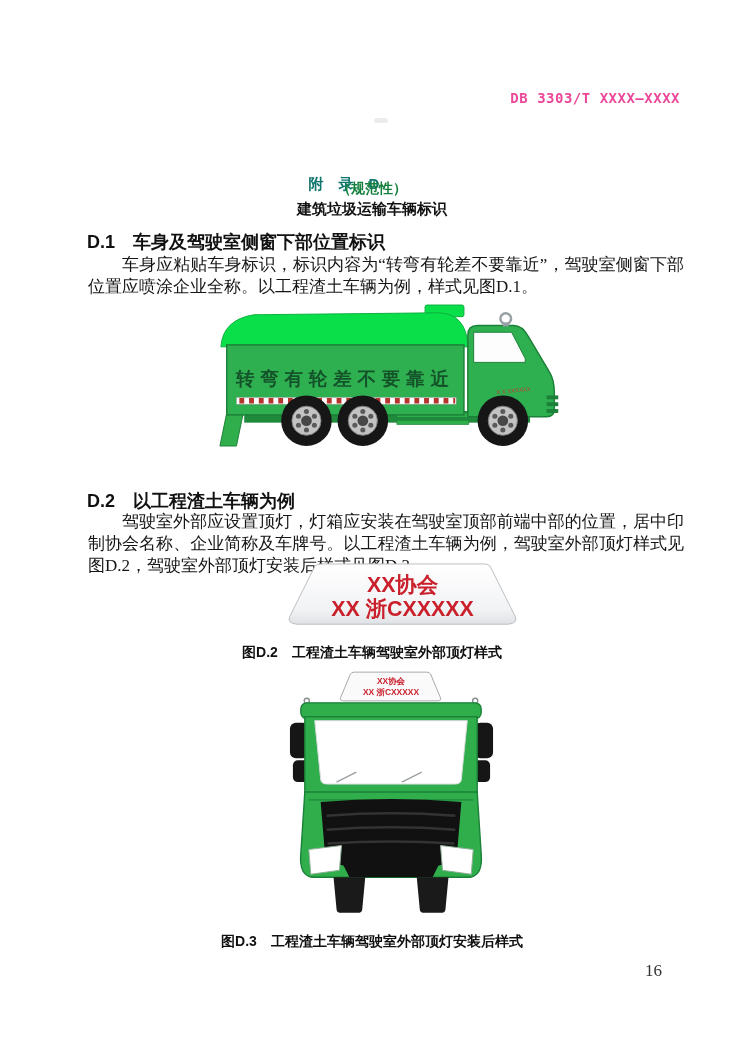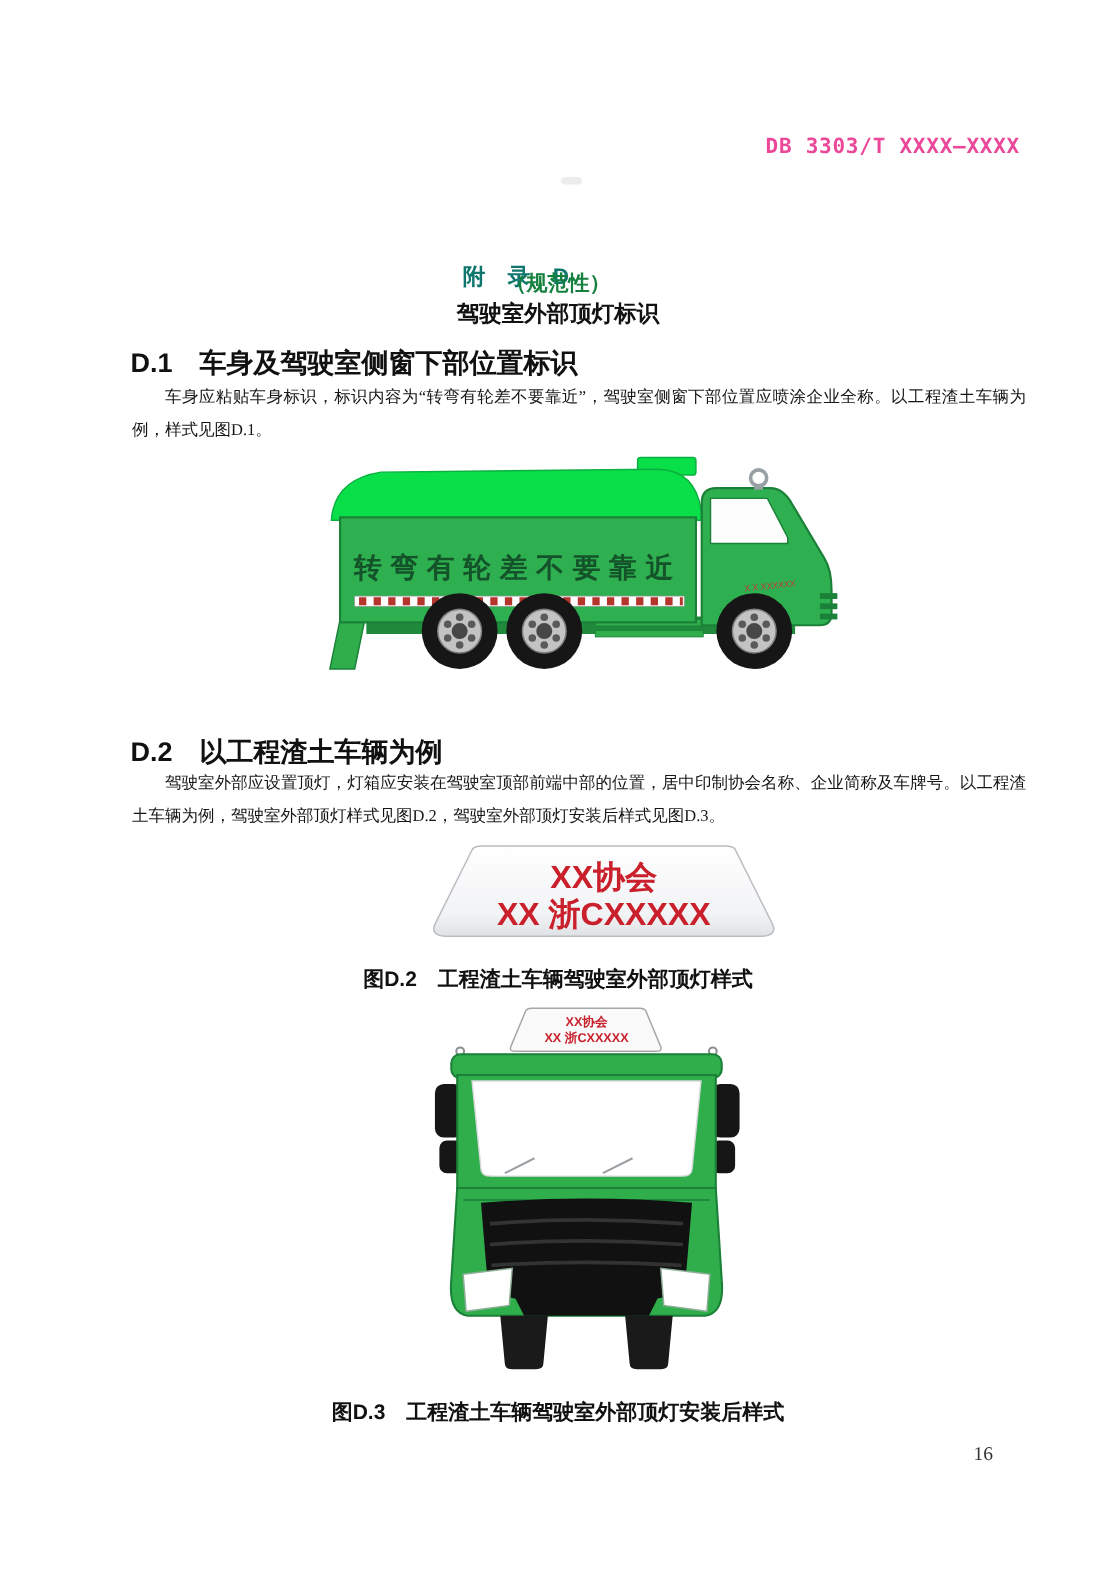--- a/index.html
+++ b/index.html
@@ -35,53 +35,53 @@
   }
   .sec-heading{
     position:absolute;left:87px;width:600px;
     font-size:18px;font-weight:bold;color:#111;
   }
   .sec-heading.d1{top:230px;}
   .sec-heading.d2{top:489px;}
   .body-para{
     position:absolute;left:88px;width:596px;
     font-family:"Liberation Serif", serif;
-    font-size:11px;line-height:22px;color:#151515;
+    font-size:17px;line-height:22px;color:#151515;
     text-align:justify;text-indent:2em;
   }
   .body-para.p1{top:254px;}
   .body-para.p2{top:511px;}
   .figure{position:absolute;text-decoration:underline;}
   .fig-caption{
     position:absolute;left:0;width:744px;text-align:center;
     font-size:14px;font-weight:bold;color:#111;
   }
   .fig-caption.c1{top:460px;}
   .fig-caption.c2{top:644px;}
   .fig-caption.c3{top:933px;}
   .page-number{
     position:absolute;top:961px;right:82px;
     font-family:"Liberation Serif", serif;
-    font-size:13px;color:#333;
+    font-size:17px;color:#333;
   }
   svg{display:block;}
   .sign-text{font-family:"Liberation Sans", sans-serif;font-weight:bold;}
   .lamp-text{font-family:"Liberation Sans", sans-serif;font-weight:bold;}
 </style>
 </head>
 <body>
 
 <div class="page">
 
   <div class="doc-code">DB 3303/T XXXX—XXXX</div>
   <div class="smudge"></div>
 
   <div class="appendix-title">附　录　D</div>
   <div class="appendix-normative">（规范性）</div>
-  <div class="appendix-subject">驾驶室外部顶灯标识</div>
+  <div class="appendix-subject">建筑垃圾运输车辆标识</div>
 
   <div class="sec-heading d1">D.1　车身及驾驶室侧窗下部位置标识</div>
   <div class="body-para p1">车身应粘贴车身标识，标识内容为“转弯有轮差不要靠近”，驾驶室侧窗下部位置应喷涂企业全称。以工程渣土车辆为例，样式见图D.1。</div>
 
   <div class="figure" style="left:217px;top:302px;width:350px;height:148px;">
     <svg width="350" height="148" viewBox="0 0 360 152">
       <defs>
         <g id="wh">
           <circle r="26" fill="#161616"></circle>
           <circle r="15" fill="#c3c3c3" stroke="#7d7d7d" stroke-width="1"></circle>

